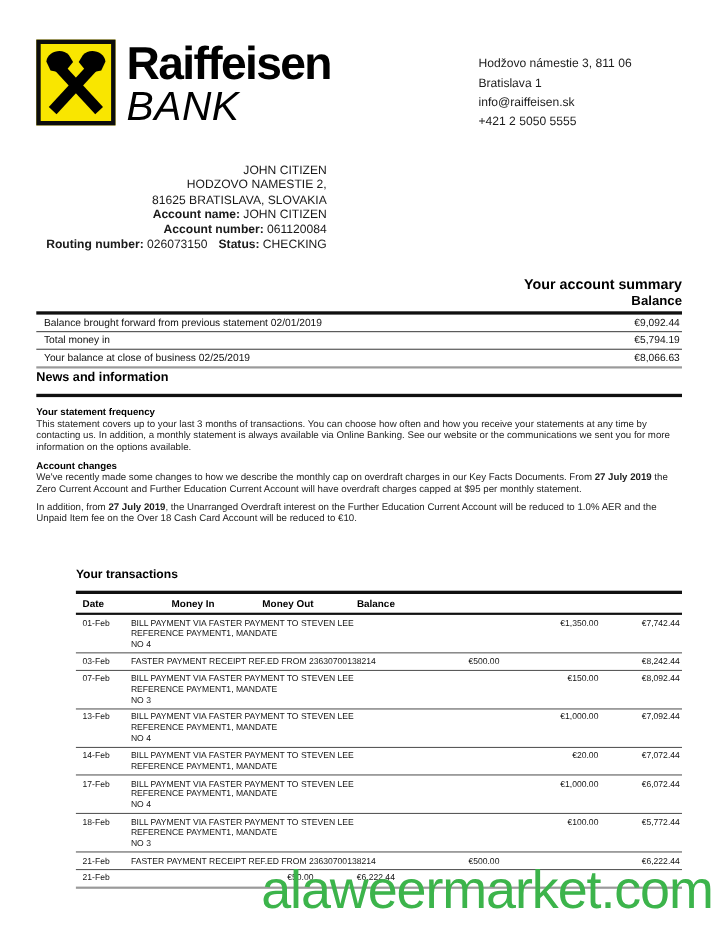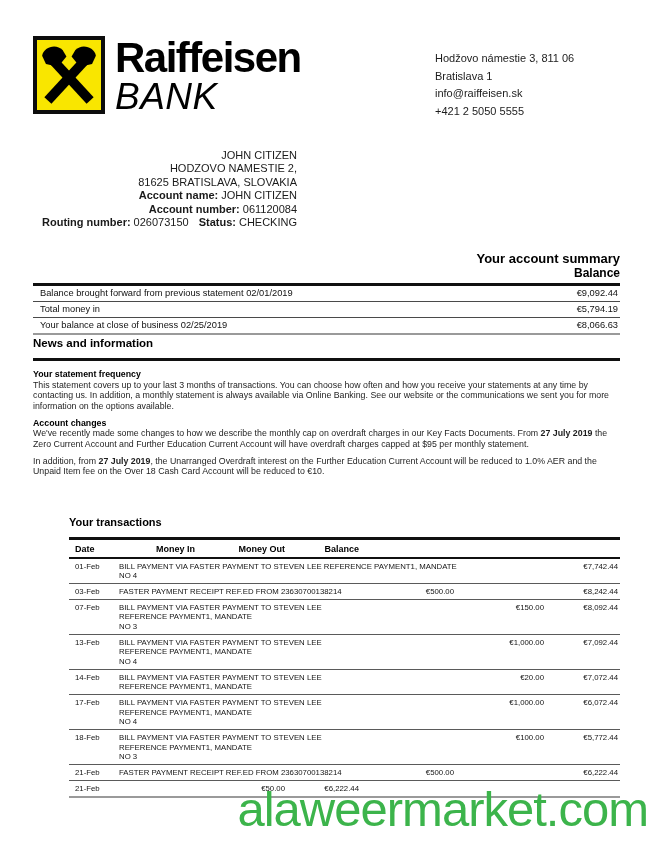--- a/index.html
+++ b/index.html
@@ -174,20 +174,21 @@
         <div class="col-bal">Balance</div>
       </div>
       <div>
           <div class="tx-row">
             <div class="col-date">01-Feb</div>
             <div class="col-desc">
               <div>BILL PAYMENT VIA FASTER PAYMENT TO STEVEN LEE REFERENCE PAYMENT1, MANDATE</div>
               <div>NO 4</div>
             </div>
             <div class="col-in"></div>
+            <div class="col-out">€1,350.00</div>
             <div class="col-bal">€7,742.44</div>
           </div>
           <div class="tx-row">
             <div class="col-date">03-Feb</div>
             <div class="col-desc">
               <div>FASTER PAYMENT RECEIPT REF.ED FROM 23630700138214</div>
             </div>
             <div class="col-in">€500.00</div>
             <div class="col-out"></div>
             <div class="col-bal">€8,242.44</div>

